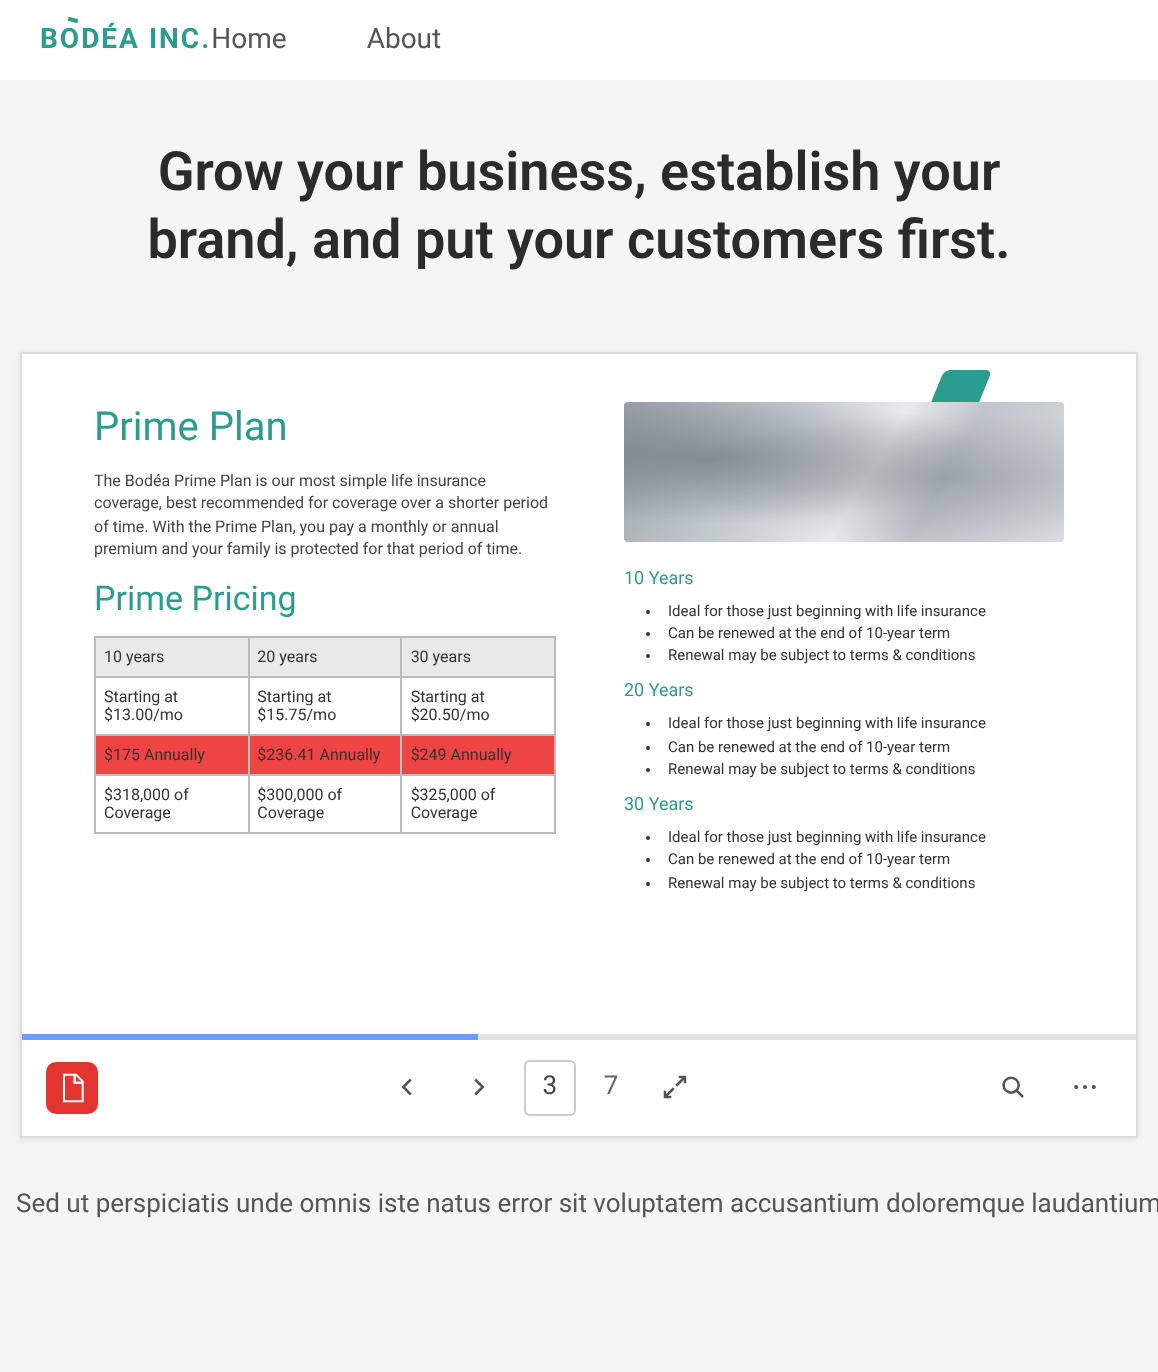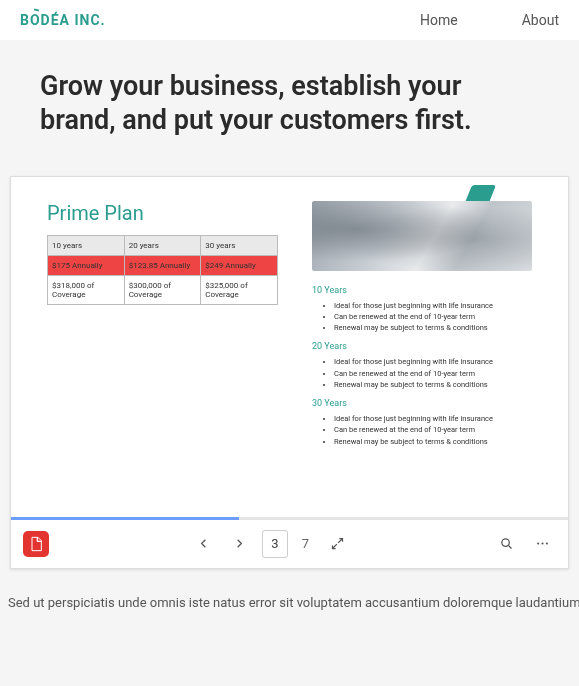--- a/index.html
+++ b/index.html
@@ -1,22 +1,22 @@
 <!DOCTYPE html>
 <html><head>
 <meta charset="utf-8">
 <style>
 *{box-sizing:border-box;margin:0;padding:0}
 body{font-family:-apple-system,BlinkMacSystemFont,"Segoe UI",Roboto,Arial,sans-serif;background:#f5f5f5;color:#333;width:579px}
-.topbar{display:flex;align-items:center;justify-content:space-between;padding:12px 20px;background:#fff}
+.topbar{display:flex;align-items:center;padding:12px 20px;background:#fff}
 .logo{font-weight:700;color:#2a9d8f;letter-spacing:1px;font-size:14px;position:relative}
 .logo::before{content:'';position:absolute;top:-3px;left:14px;width:5px;height:2px;background:#2a9d8f;transform:rotate(15deg)}
-.nav{display:flex;gap:64px}
+.nav{display:flex;gap:40px}
 .nav a{text-decoration:none;color:#555;font-size:14px;cursor:pointer}
-.hero{text-align:left;padding:30px 40px 20px}
+.hero{text-align:center;padding:30px 40px 20px}
 .hero h1{font-size:27px;font-weight:600;color:#2b2b2b;line-height:1.25;margin-bottom:18px}
 .hero p{font-size:15px;color:#555;line-height:1.5}
 .pdf-frame{margin:0 10px;background:#fff;border:1px solid #ddd;box-shadow:0 1px 3px rgba(0,0,0,.1)}
 .pdf-page{background:#fff;padding:24px 36px 20px;display:flex;gap:34px;position:relative;min-height:340px}
 .accent-shape{position:absolute;top:8px;right:80px;width:24px;height:40px;background:#2a9d8f;transform:skewX(-22deg);border-radius:3px}
 .col-left{flex:1.05}
 .col-right{flex:1}
 .plan-title{color:#2a9d8f;font-size:20px;font-weight:400;margin-bottom:10px}
 .desc{font-size:8px;color:#444;line-height:1.45;margin-bottom:9px}
 .pricing-title{color:#2a9d8f;font-size:17px;font-weight:400;margin-bottom:8px}
@@ -55,32 +55,39 @@
 <section class="hero">
   <h1>Grow your business, establish your brand, and put your customers first.</h1>
 </section>
 
 <div class="pdf-frame">
   <div class="pdf-page">
     <div class="accent-shape"></div>
 
     <div class="col-left">
       <h2 class="plan-title">Prime Plan</h2>
+      <p class="desc">The Bodéa Prime Plan is our most simple life insurance coverage, best recommended for coverage over a shorter period of time. With the Prime Plan, you pay a monthly or annual premium and your family is protected for that period of time.</p>
+      <h3 class="pricing-title">Prime Pricing</h3>
       <table class="pricing">
         <thead>
             <tr>
           <th>10 years</th>
           <th>20 years</th>
           <th>30 years</th>
         </tr>
           </thead>
         <tbody>
+          <tr>
+            <td>Starting at $13.00/mo</td>
+            <td>Starting at $15.75/mo</td>
+            <td>Starting at $20.50/mo</td>
+          </tr>
           <tr class="alt">
             <td>$175 Annually</td>
-            <td>$123.85 Annually</td>
+            <td>$236.41 Annually</td>
             <td>$249 Annually</td>
           </tr>
           <tr>
             <td>$318,000 of Coverage</td>
             <td>$300,000 of Coverage</td>
             <td>$325,000 of Coverage</td>
           </tr>
         </tbody>
       </table>
     </div>

